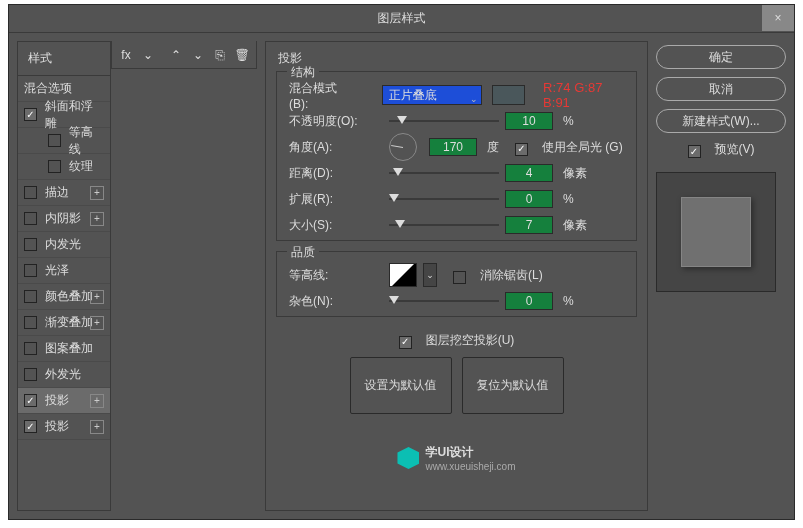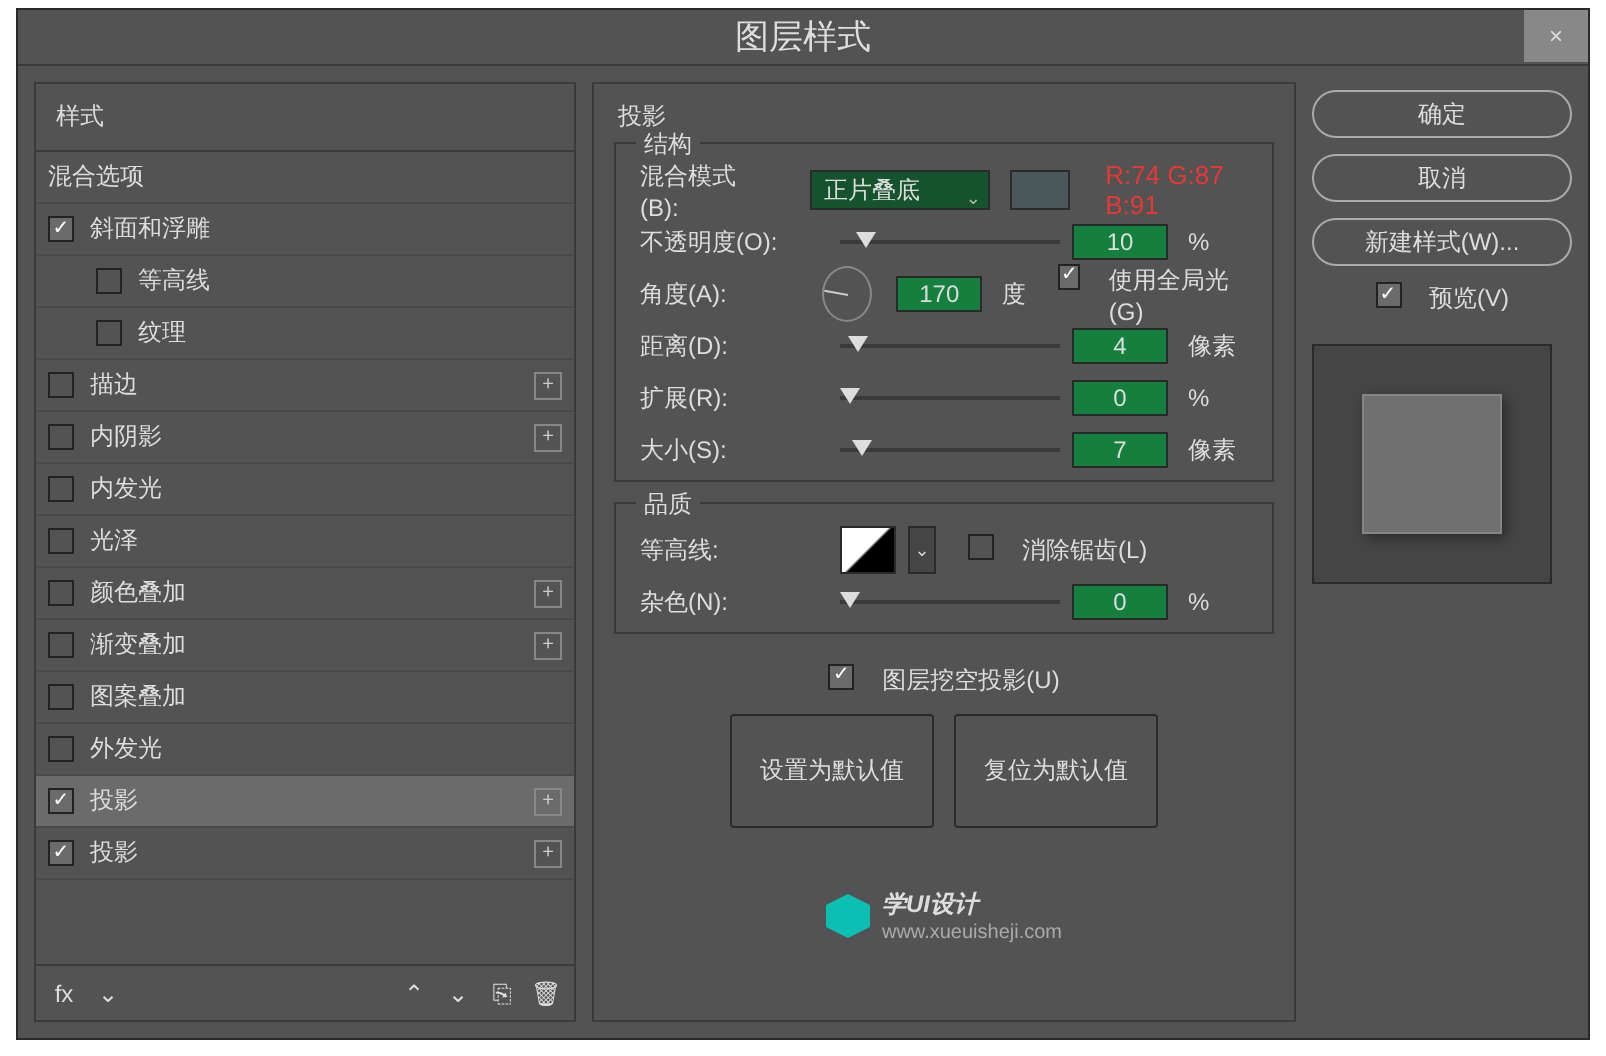--- a/index.html
+++ b/index.html
@@ -1,62 +1,62 @@
 <!DOCTYPE html>
 <html><head>
 <meta charset="utf-8">
 <style>
 *{box-sizing:border-box;margin:0;padding:0;font-family:"Microsoft YaHei",sans-serif;font-size:12px;color:#ddd}
 body{background:#fff;width:803px;height:528px;overflow:hidden}
 .dialog{position:absolute;left:8px;top:4px;width:787px;height:516px;background:#535353;border:1px solid #2a2a2a}
 .titlebar{height:28px;background:#535353;border-bottom:1px solid #3a3a3a;display:flex;align-items:center;justify-content:center;position:relative}
-.titlebar .title{font-size:17px}
+.titlebar .title{font-size:12px}
 .close-btn{position:absolute;right:0;top:0;width:32px;height:26px;background:#888;display:flex;align-items:center;justify-content:center;cursor:pointer}
 .content{display:flex;padding:8px;gap:8px;height:calc(100% - 28px)}
-.left-panel{width:271px;display:flex;flex-direction:column}
+.left-panel{width:240px;display:flex;flex-direction:row}
 .styles-box{flex:1;border:1px solid #3a3a3a;background:#535353;overflow:hidden}
 .style-header{padding:8px 10px;border-bottom:1px solid #3a3a3a}
 .style-row{display:flex;align-items:center;height:26px;padding:0 6px;border-bottom:1px solid #4a4a4a;position:relative}
 .style-row.sub{padding-left:30px}
 .style-row.selected{background:#6b6b6b}
 .chk{width:13px;height:13px;border:1px solid #222;background:#535353;margin-right:8px;display:inline-flex;align-items:center;justify-content:center}
 .chk.checked{background:#6b6b6b}
 .chk.checked::after{content:"✓";color:#fff;font-size:10px;line-height:1}
 .plus-btn{position:absolute;right:6px;width:14px;height:14px;border:1px solid #888;display:flex;align-items:center;justify-content:center;font-size:10px;color:#ccc;cursor:pointer}
 .bottom-bar{height:28px;border:1px solid #3a3a3a;border-top:none;display:flex;align-items:center;padding:0 6px;gap:6px}
 .bottom-bar .spacer{flex:1}
 .icon{display:inline-flex;align-items:center;justify-content:center;width:16px;height:16px}
 .mid-panel{flex:1;border:1px solid #3a3a3a;padding:6px 10px;position:relative}
 .section-title{margin:2px 0 4px 2px}
 .fieldset{border:1px solid #3a3a3a;padding:10px 12px 2px;margin-bottom:10px;position:relative}
 .legend{position:absolute;top:-8px;left:10px;background:#535353;padding:0 4px}
 .row{display:flex;align-items:center;height:26px;gap:6px}
 .row .lbl{width:74px;text-align:left;margin-right:20px}
-.select{width:110px;height:20px;background:#14532d;border:1px solid #2a2a2a;display:flex;align-items:flex-end;padding:0 6px;position:relative}
+.select{width:110px;height:20px;background:#1d4ed8;border:1px solid #2a2a2a;display:flex;align-items:flex-end;padding:0 6px;position:relative}
 .select .arrow{position:absolute;right:4px;font-size:9px;color:#bbb}
 .swatch{width:36px;height:20px;background:#4a575b;border:1px solid #2a2a2a;margin-left:4px}
 .rgb{color:#e63935;margin-left:12px;font-size:13px}
 .slider{width:110px;height:14px;position:relative}
 .slider::before{content:"";position:absolute;left:0;right:0;top:6px;height:2px;background:#3a3a3a}
 .slider .thumb{position:absolute;top:2px;width:0;height:0;border-left:5px solid transparent;border-right:5px solid transparent;border-top:8px solid #ddd}
 .numbox{width:48px;height:18px;background:#15803d;border:1px solid #2a2a2a;text-align:center;line-height:16px}
 .unit{margin-left:4px}
 .angle-dial{width:28px;height:28px;border:1px solid #888;border-radius:50%;position:relative;margin-right:6px}
 .angle-dial::after{content:"";position:absolute;left:50%;top:50%;width:12px;height:1px;background:#ccc;transform-origin:left center;transform:rotate(-170deg)}
 .contour{width:28px;height:24px;background:linear-gradient(135deg,#fff 0%,#fff 48%,#000 52%,#000 100%);border:1px solid #2a2a2a}
 .contour-arrow{width:14px;height:24px;background:#454545;border:1px solid #2a2a2a;display:flex;align-items:center;justify-content:center;font-size:9px}
 .btn-row{display:flex;gap:10px;justify-content:center;margin-top:4px}
 .btn{padding:19px 14px;background:#535353;border:1px solid #2a2a2a;border-radius:2px;cursor:pointer}
 .logo-row{display:flex;align-items:center;justify-content:center;gap:6px;margin-top:30px}
 .logo-hex{width:22px;height:22px;background:#0bbfb3;clip-path:polygon(50% 0,100% 25%,100% 75%,50% 100%,0 75%,0 25%)}
 .right-panel{width:130px;display:flex;flex-direction:column;gap:8px;padding-top:4px}
 .pill-btn{height:24px;border:1px solid #aaa;border-radius:12px;display:flex;align-items:center;justify-content:center;cursor:pointer}
 .preview-box{width:120px;height:120px;background:#454545;border:1px solid #2a2a2a;margin-top:6px;display:flex;align-items:center;justify-content:center}
 .preview-inner{width:70px;height:70px;background:#707070;box-shadow:inset 0 0 0 1px rgba(255,255,255,.15),2px 2px 6px rgba(0,0,0,.4)}
-.chk-inline{display:inline-flex;align-items:flex-start;gap:6px}
+.chk-inline{display:inline-flex;align-items:flex-end;gap:6px}
 </style>
 </head>
 <body>
 
 <div class="dialog">
   <div class="titlebar">
     <span class="title">图层样式</span>
     <div class="close-btn">
         <span>×</span>
       </div>
@@ -225,21 +225,21 @@
         </span>
       </div>
       <div class="btn-row">
         <div class="btn">设置为默认值</div>
         <div class="btn">复位为默认值</div>
       </div>
 
       <div class="logo-row">
         <div class="logo-hex"></div>
         <div>
-          <div style="font-weight:bold;font-style:italic">学UI设计</div>
+          <div style="font-weight:bold;">学UI设计</div>
           <div style="font-size:10px;color:#aaa">www.xueuisheji.com</div>
         </div>
       </div>
     </div>
 
     <div class="right-panel">
       <div class="pill-btn">确定</div>
       <div class="pill-btn">取消</div>
       <div class="pill-btn">新建样式(W)...</div>
       <div class="chk-inline" style="justify-content:center">

